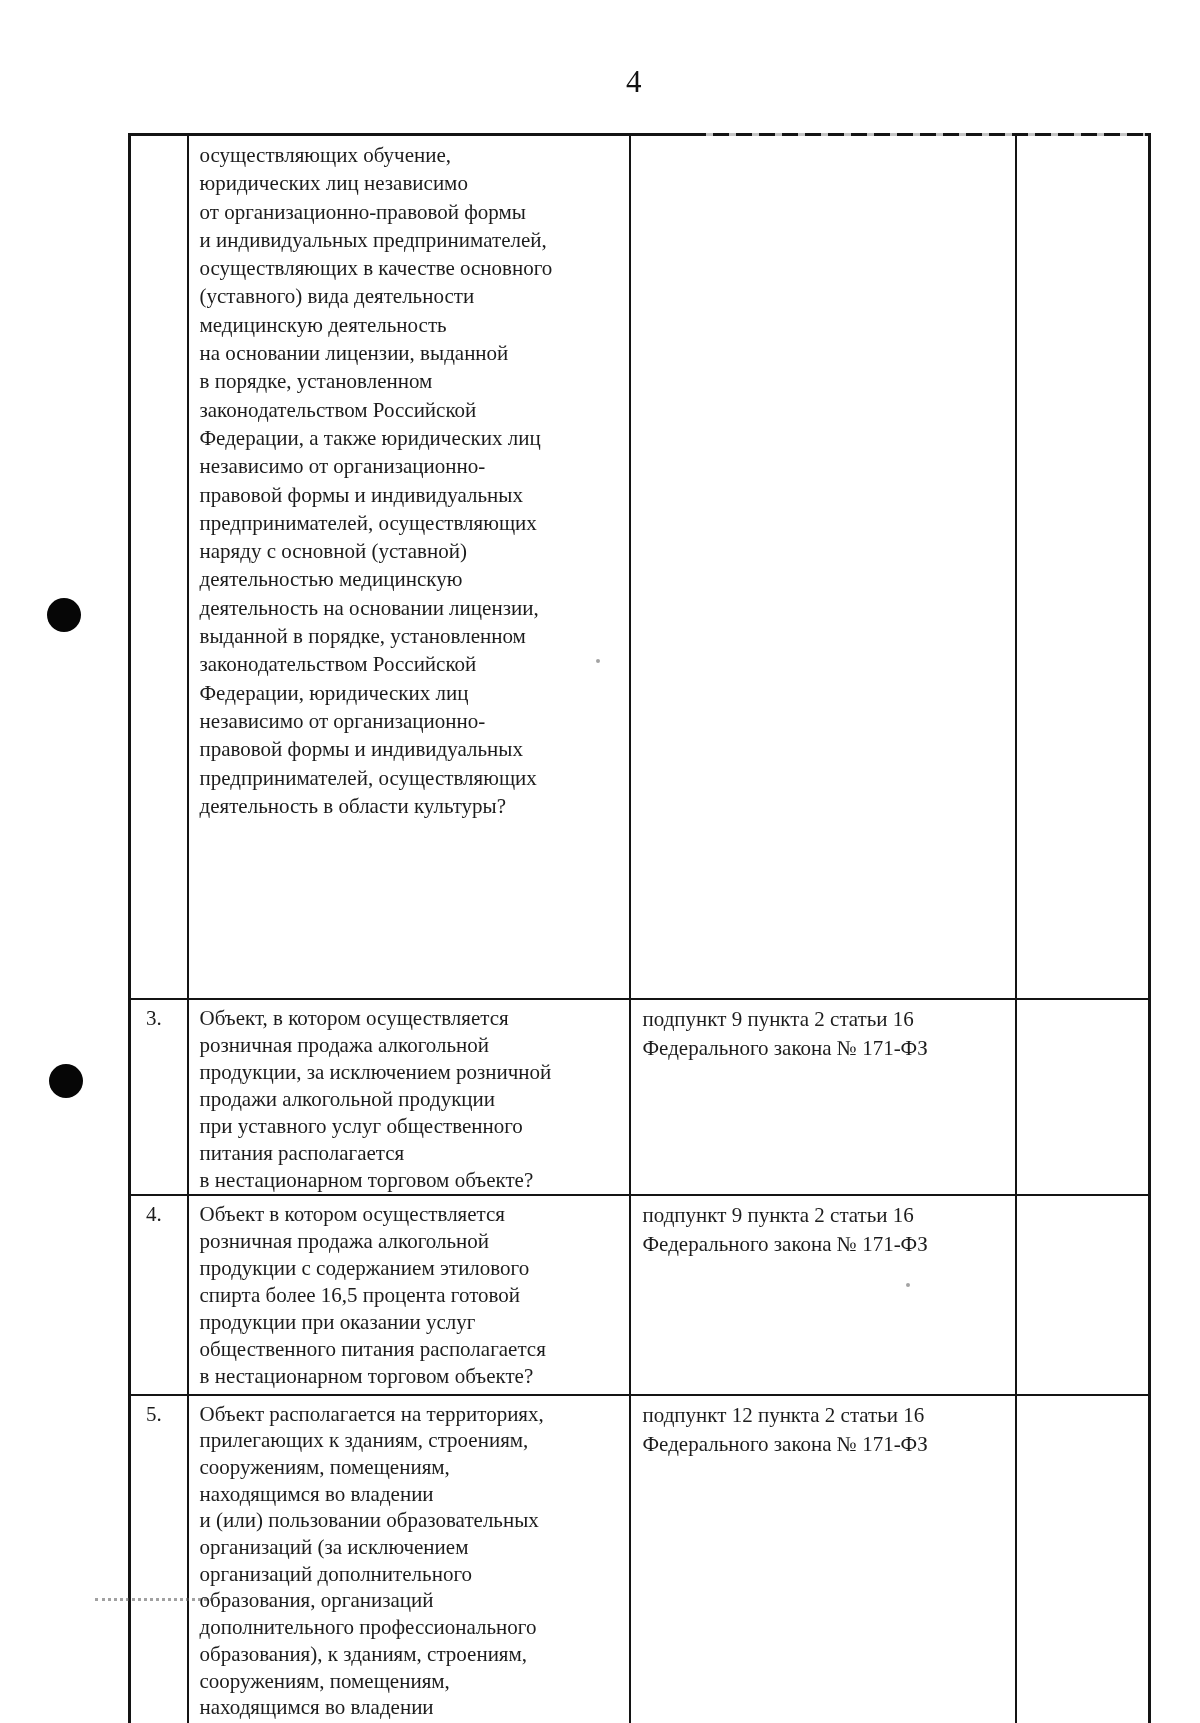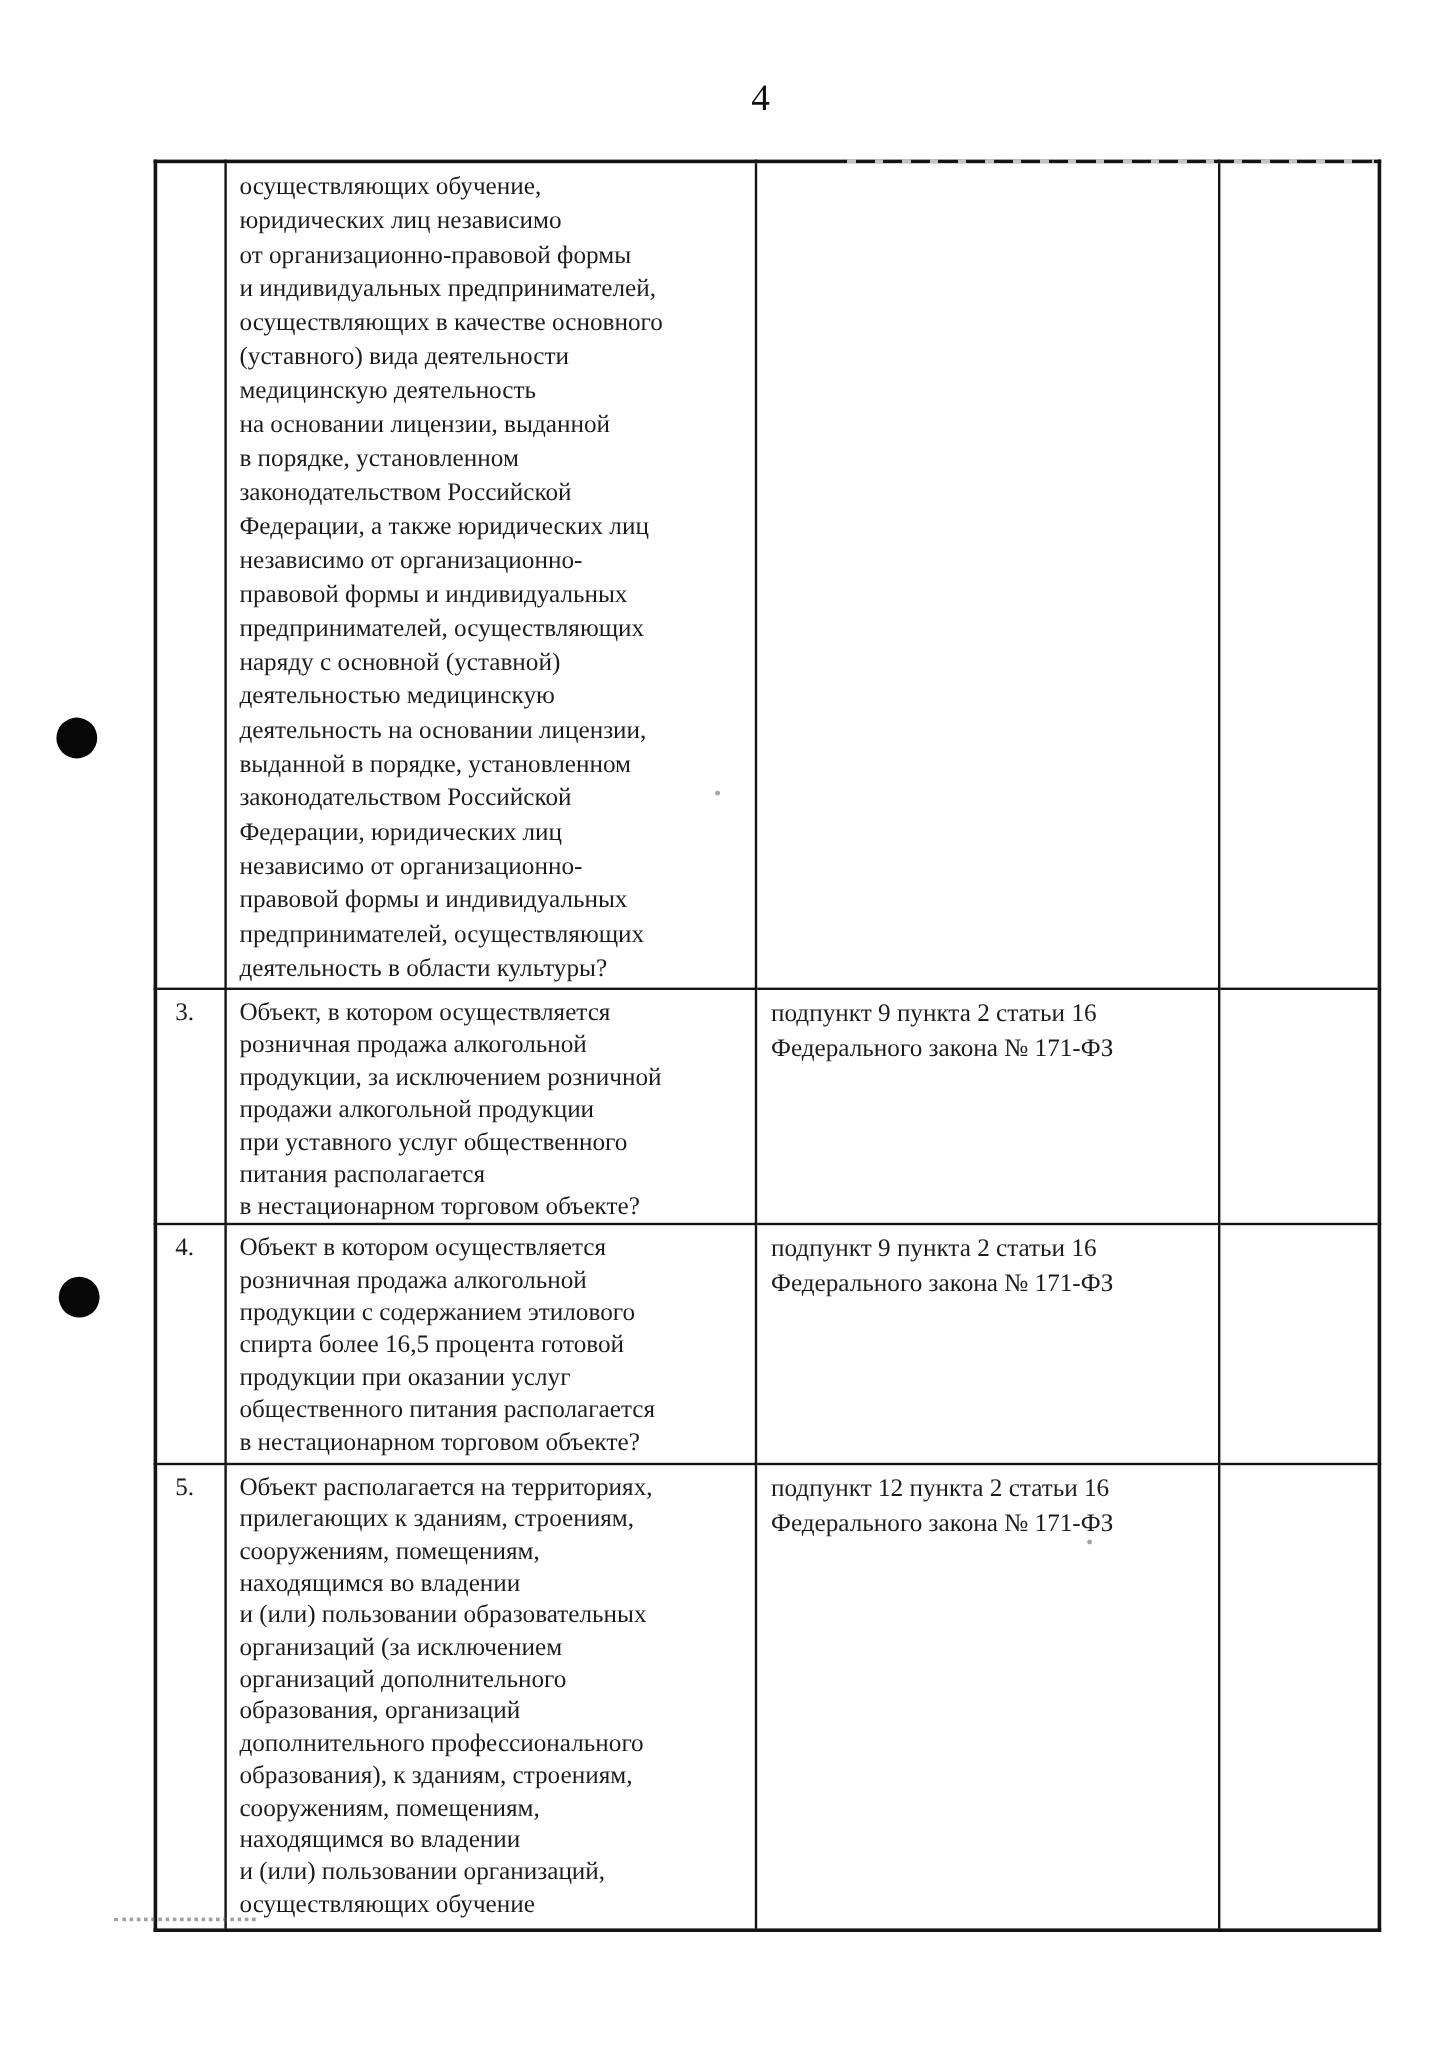--- a/index.html
+++ b/index.html
@@ -48,21 +48,21 @@
   td.num-cell  { padding:5px 2px 0 15px; line-height:27px; }
   td.q-cell    { padding:5px 8px 0 11px; white-space:pre-line; }
   td.ref-cell  { padding:5px 8px 16px 12px; white-space:pre-line; line-height:29px; }
   td.empty-cell{ }
 
   tr.r0 td.q-cell { line-height:28.3px; }
   tr.r1 td.q-cell { line-height:27px; }
   tr.r2 td.q-cell { line-height:27px;margin-left:46px; }
   tr.r3 td.q-cell { line-height:26.7px; }
 
-  tr.r0 { height:689px; }
+  tr.r0 { height:864px; }
   tr.r1 { height:196px; }
   tr.r2 { height:200px; }
   tr.r3 { height:389px; }
 
   
   .top-border-noise {
     position:absolute;
     left:690px; top:133px;
     width:455px; height:3px;
     background:repeating-linear-gradient(90deg, transparent 0 16px, #ffffff 16px 23px);

